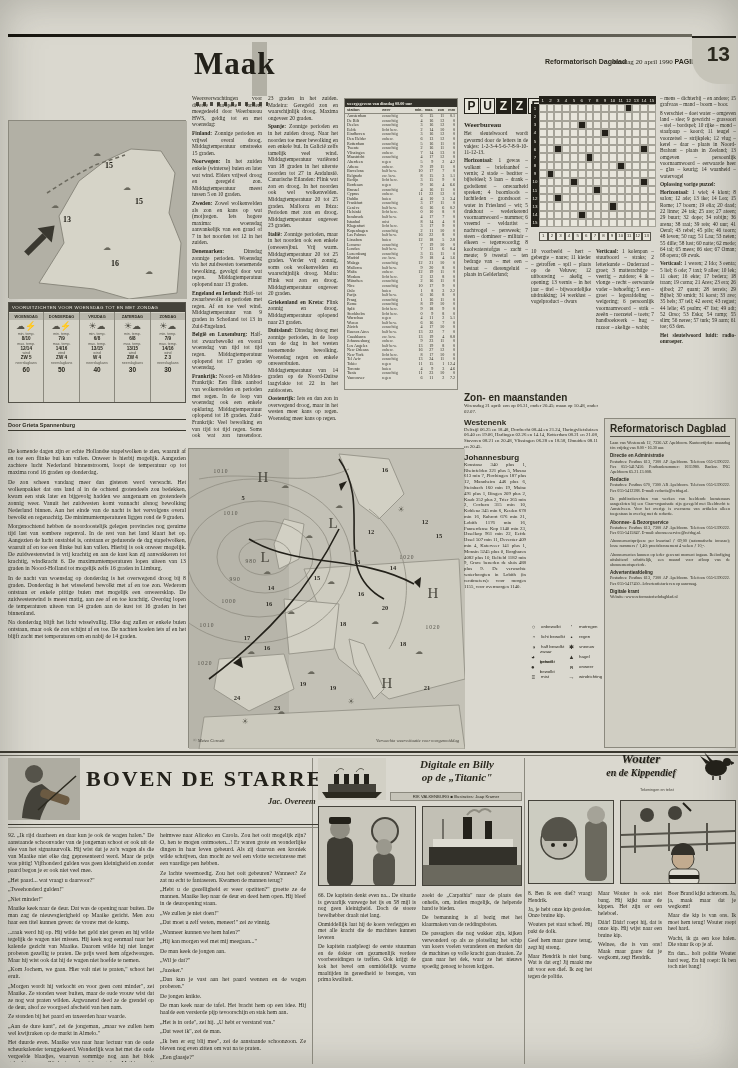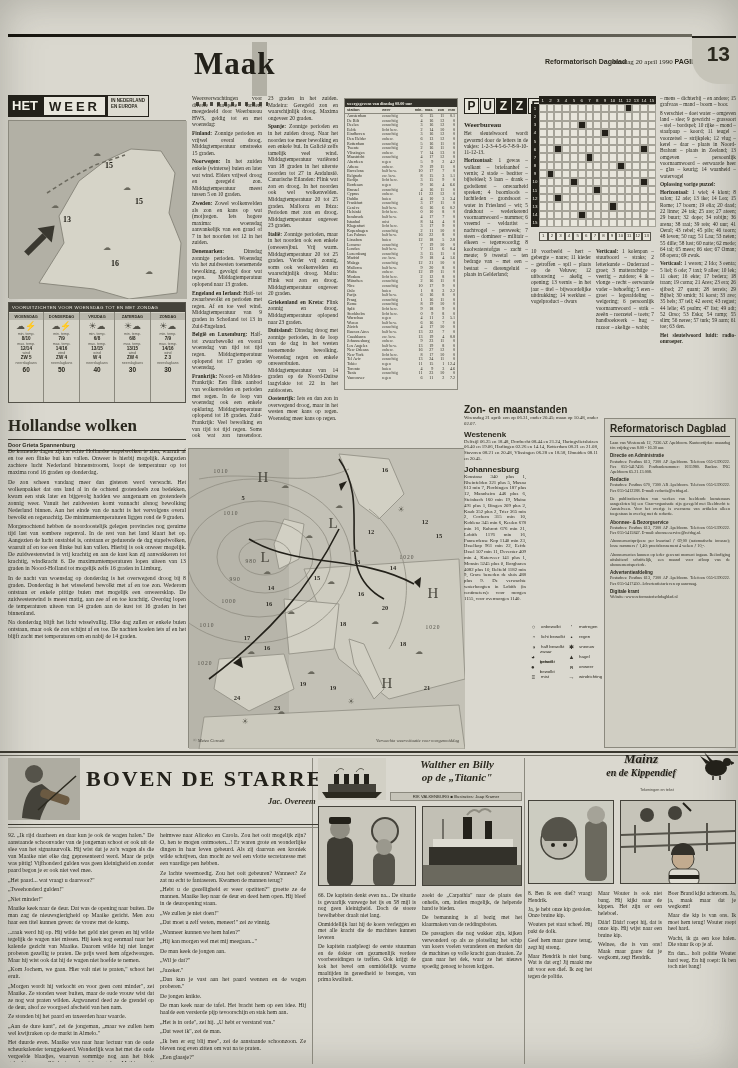--- a/index.html
+++ b/index.html
@@ -118,28 +118,20 @@
   <div id="varia-dots"></div>
   <div id="masthead" class="sans">Reformatorisch Dagblad</div>
   <div id="dateline">
     <span>dinsdag 20 april 1990</span>
     <b class="sans">PAGINA</b>
   </div>
   <div id="pagetab">
     <div id="pagenum" class="sans">13</div>
   </div>
 
-  <div id="weerlogo" class="sans">
-    <span class="wl-het">HET</span>
-    <span class="wl-weer">WEER</span>
-    <span class="wl-sub">
-      <span>IN NEDERLAND</span><br>
-      <span>EN EUROPA</span>
-    </span>
-  </div>
 
   <div class="mapbox" style="left:8px;top:120px;width:178px;height:178px">
     <svg width="178" height="178" style="position:absolute;left:0;top:0">
       <rect width="178" height="178" fill="#b2b0a5"></rect>
       <polygon points="30,162 55,122 50,95 70,60 96,40 122,28 152,30 166,52 160,92 172,122 168,172 120,178 85,168" fill="#d6d4c8" stroke="#8b897e" stroke-width="1"></polygon>
       <polyline points="38,72 60,58 86,44 116,34" fill="none" stroke="#6b695e" stroke-width="1.5" stroke-dasharray="4 3"></polyline>
       <g fill="#3a3830">
         <g transform="rotate(-45 30 120)">
           <rect x="12" y="117" width="26" height="6"></rect>
           <polygon points="38,110 38,130 52,120"></polygon>
@@ -1085,21 +1077,20 @@
   <div class="abs t53 just ovh" style="left:660px;top:95px;width:76px;height:296px">
     <p>– mens – dichterbij – en andere; 15 grafvaas – mand – boom – boor.</p>
     <p>8 verschiet – doet water – omgeven land – slee; 9 gewricht – grassoort – stel – bordspel; 10 rijke – mond – staafpaap – koord; 11 teugel – voorzetsel – strijkplek; 12 vlug – kerel – daar – plaats in Noord-Brabant – plaats in Zeeland; 13 omgeven – persoonlijk voornaamwoord – eerwaarde heer – glas – keurig; 14 waanheid – watervogel</p>
     <p style="font-weight:bold">Oplossing vorige puzzel:</p>
     <p><b>Horizontaal:</b> <span>1 wiel; 4 klont; 8 salon; 12 ade; 13 ike; 14 Lea; 15 Rome; 17 boom; 19 elia; 20 daad; 22 linne; 24 tak; 25 are; 27 ateen; 29 buurt; 32 dope; 34 robijn; 36 arena; 38 raai; 39 reis; 40 uur; 41 Oeral; 43 rebel; 45 pils; 46 toorn; 48 leven; 50 rag; 51 Lau; 53 neten; 55 dille; 58 lust; 60 natte; 62 mede; 64 tal; 65 mees; 66 sier; 67 Oman; 68 opera; 69 zwak.</span></p>
     <p><b>Verticaal:</b> <span>1 weren; 2 Ido; 3 eenta; 5 liel; 6 ode; 7 taxi; 9 allee; 10 lek; 11 oker; 16 ekte; 17 bedera; 18 traan; 19 corna; 21 Ares; 23 era; 26 sjibod; 27 quant; 28 terreis; 29 Bijbel; 30 smidt; 31 korst; 33 ave; 35 bels; 37 teil; 42 eerst; 43 regast; 44 lelie; 45 psalm; 47 list; 49 adt; 52 Orso; 53 Eska; 54 ramp; 55 slim; 56 neree; 57 turk; 59 aarn; 61 toe; 63 den.</span></p>
     <p style="font-weight:bold">Het sleutelwoord luidt: radio-omroeper.</p>
   </div>
 
   <div class="abs" style="left:8px;top:416px;width:178px">
-    <div style="font-size:17px;font-weight:bold">Hollandse wolken</div>
     <div style="height:1px;background:#3a382f;margin:3px 0 2px"></div>
     <div class="sans" style="font-size:5.5px;font-weight:bold;border-bottom:1px solid #3a382f;padding-bottom:2px">Door Grieta Spannenburg</div>
   </div>
   <div class="abs t58 just ovh story" style="left:8px;top:448px;width:178px;height:302px">
 
   <p>De komende dagen zijn er echte Hollandse stapelwolken te zien, waaruit af en toe een flinke bui kan vallen. Onweer is hierbij mogelijk. Aangezien zachtere lucht Nederland binnenstroomt, loopt de temperatuur op tot maxima rond 16 graden op donderdag.</p>
       <p>De zon scheen vandaag meer dan gisteren werd verwacht. Het wolkenpakket dat ons land al in de ochtend grotendeels zou bedekken, kwam een stuk later en bijgevolg hadden we aangenaam en grotendeels zonnig weer. Vanuit het zuidwesten komt vannacht alsnog bewolking Nederland binnen. Aan het einde van de nacht is het vervolgens overal bewolkt en regenachtig. De minimumtemperaturen liggen rond de 9 graden.</p>
       <p>Morgenochtend hebben de noordoostelijk gelegen provincies nog geruime tijd last van sombere regenval. In de rest van het land klaart het op. Aangezien de lucht onstabiel is, ontstaan er gedurende de dag stapelwolken, waaruit af en toe een flinke bui kan vallen. Hierbij is ook onweer mogelijk. De zuidwestenwind is vrij krachtig en aan de kust kan zij aanwakkeren tot krachtig, windkracht 6. De maximumtemperaturen lopen uiteen van 13 graden in Noord-Holland tot mogelijk zelfs 16 graden in Limburg.</p>
       <p>In de nacht van woensdag op donderdag is het overwegend droog bij 8 graden. Donderdag is het wisselend bewolkt met af en toe zon. Wederom ontstaan er enkele pittige buien met mogelijk een onweersklap. De zuidwestenwind is meest matig, aan zee af en toe krachtig. Overdag lopen de temperaturen uiteen van 14 graden aan de kust tot 16 graden in het binnenland.</p>
       <p>Na donderdag blijft het licht wisselvallig. Elke dag zullen er enkele buien ontstaan, maar ook de zon schijnt af en toe. De nachten koelen iets af en het blijft zacht met temperaturen om en nabij de 14 graden.</p>
@@ -1190,21 +1181,21 @@
         <span class="mlab cloud" style="left: 162px; top: 252px;">☀</span>
         <span class="mlab cloud" style="left: 92px; top: 262px;">☁</span>
         <span class="mlab cloud" style="left: 212px; top: 60px;">☀</span>
         <span class="mlab cloud" style="left: 230px; top: 202px;">☁</span>
         <span class="mlab cloud" style="left: 56px; top: 272px;">☀</span>
       </div>
     <div class="map-caption" style="left:4px;bottom:4px">© Meteo Consult</div>
     <div class="map-caption" style="right:4px;bottom:4px">Verwachte weerssituatie voor morgenmiddag</div>
   </div>
 
-  <div class="abs ovh" style="left:464px;top:404px;width:134px;height:332px">
+  <div class="abs ovh" style="left:464px;top:392px;width:134px;height:332px">
     <div class="alm-h1">Zon- en maanstanden</div>
     <div class="t48 just">Woensdag 21 april: zon op 06.31, onder 20.45; maan op 10.48, onder 02.07.</div>
     <div class="alm-h2">Westenenk</div>
     <div class="t48 just">Delfzijl 06.25 en 18.48, Dordrecht 08.44 en 21.24, Haringvlietsluizen 06.40 en 19.06, Harlingen 02.26 en 14.14, Rotterdam 08.21 en 21.08, Stavoren 08.21 en 20.48, Vlissingen 06.28 en 18.58, IJmuiden 08.11 en 20.45.</div>
     <div class="alm-h2">Johannesburg</div>
     <div class="t48 just" style="width:62px">Konstanz 340 plus 1, Rheinfelden 321 plus 5, Maxau 613 min 7, Plochingen 187 plus 12, Mannheim 446 plus 6, Steinbach 160 min 19, Mainz 491 plus 1, Bingen 209 plus 2, Kaub 352 plus 2, Trier 365 min 2, Cochem 315 min 10, Koblenz 345 min 6, Keulen 678 min 16, Ruhrort 676 min 21, Lobith 1176 min 16, Pannerdense Kop 1140 min 23, IJsselkop 961 min 22, Eefde IJssel 507 min 11, Deventer 409 min 4, Katerveer 141 plus 1, Monsin 5245 plus 0, Borgharen 4082 plus 10, Belfeld 1182 min 9, Grave beneden de sluis 488 plus 9. De verwachte waterhoogten in Lobith (in centimeters): voor morgen 1155, voor overmorgen 1140.</div>
   </div>
 
   <div id="legend" class="sans">
     <div style="position:absolute;left:0;top:0;width:36px">
@@ -1376,21 +1367,21 @@
       <polygon points="4,34 64,34 58,40 8,40" fill="#2b291f"></polygon>
       <rect x="10" y="26" width="48" height="8" fill="#44423a"></rect>
       <rect x="16" y="16" width="5" height="10" fill="#23211a"></rect>
       <rect x="26" y="16" width="5" height="10" fill="#23211a"></rect>
       <rect x="36" y="16" width="5" height="10" fill="#23211a"></rect>
       <rect x="46" y="16" width="5" height="10" fill="#23211a"></rect>
       <path d="M18,14 q4,-6 8,-2 M38,14 q4,-6 8,-2" stroke="#6b695e" fill="none"></path>
     </svg>
   </div>
   <div class="abs script-title" style="left:392px;top:758px;width:130px;text-align:center;font-size:11px;line-height:13px">
-    <span>Walther en Billy</span><br>
+    <span>Digitale en Billy</span><br>
     <span>op de „Titanic"</span>
   </div>
   <div id="titanic-byline">RIK VALKENBURG  ■  Illustraties: Jaap Kramer</div>
 
   <div class="panel" style="left:318px;top:806px;width:98px;height:80px">
     <svg width="98" height="80">
       <rect width="98" height="80" fill="#c9c7bc"></rect>
       <circle cx="66" cy="24" r="13" fill="#b5b3a8" stroke="#44423a" stroke-width="2"></circle>
       <rect x="8" y="30" width="26" height="50" rx="8" fill="#3f3d35"></rect>
       <circle cx="21" cy="22" r="10" fill="#8f8d82"></circle>
@@ -1418,21 +1409,21 @@
       <p>De kapitein raadpleegt de eerste stuurman en de dokter om gezamenlijk verdere voorbereidingen te treffen. Ook krijgt de kok het bevel om onmiddellijk warme maaltijden in gereedheid te brengen, van prima kwaliteit.</p>
     </div>
   <div class="abs t55 just ovh story" style="left:422px;top:892px;width:100px;height:170px">
 
   <p>zoekt de „Carpathia" naar de plaats des onheils, om, indien mogelijk, de helpende hand te bieden.</p>
       <p>De bemanning is al bezig met het klaarmaken van de reddingsboten.</p>
       <p>De passagiers die nog wakker zijn, kijken verwonderd op als ze plotseling het schip van koers voelen veranderen en merken dat de machines op volle kracht gaan draaien. Ze gaan naar het dek, waar ze het nieuws spoedig genoeg te horen krijgen.</p>
     </div>
 
   <div id="wouter-title">
-    <span>Mainz</span><br>
+    <span>Wouter</span><br>
     <span style="font-size:10px">en de Kippendief</span>
   </div>
   <div class="abs" style="left:700px;top:750px;width:34px;height:30px">
     <svg width="34" height="30">
       <ellipse cx="16" cy="18" rx="11" ry="8" fill="#23211a"></ellipse>
       <polygon points="6,14 0,6 10,12 4,2 13,11" fill="#23211a"></polygon>
       <circle cx="27" cy="12" r="4" fill="#23211a"></circle>
       <polygon points="31,11 35,13 31,15" fill="#23211a"></polygon>
       <line x1="13" y1="26" x2="13" y2="30" stroke="#23211a" stroke-width="1.5"></line>
       <line x1="20" y1="26" x2="20" y2="30" stroke="#23211a" stroke-width="1.5"></line>

